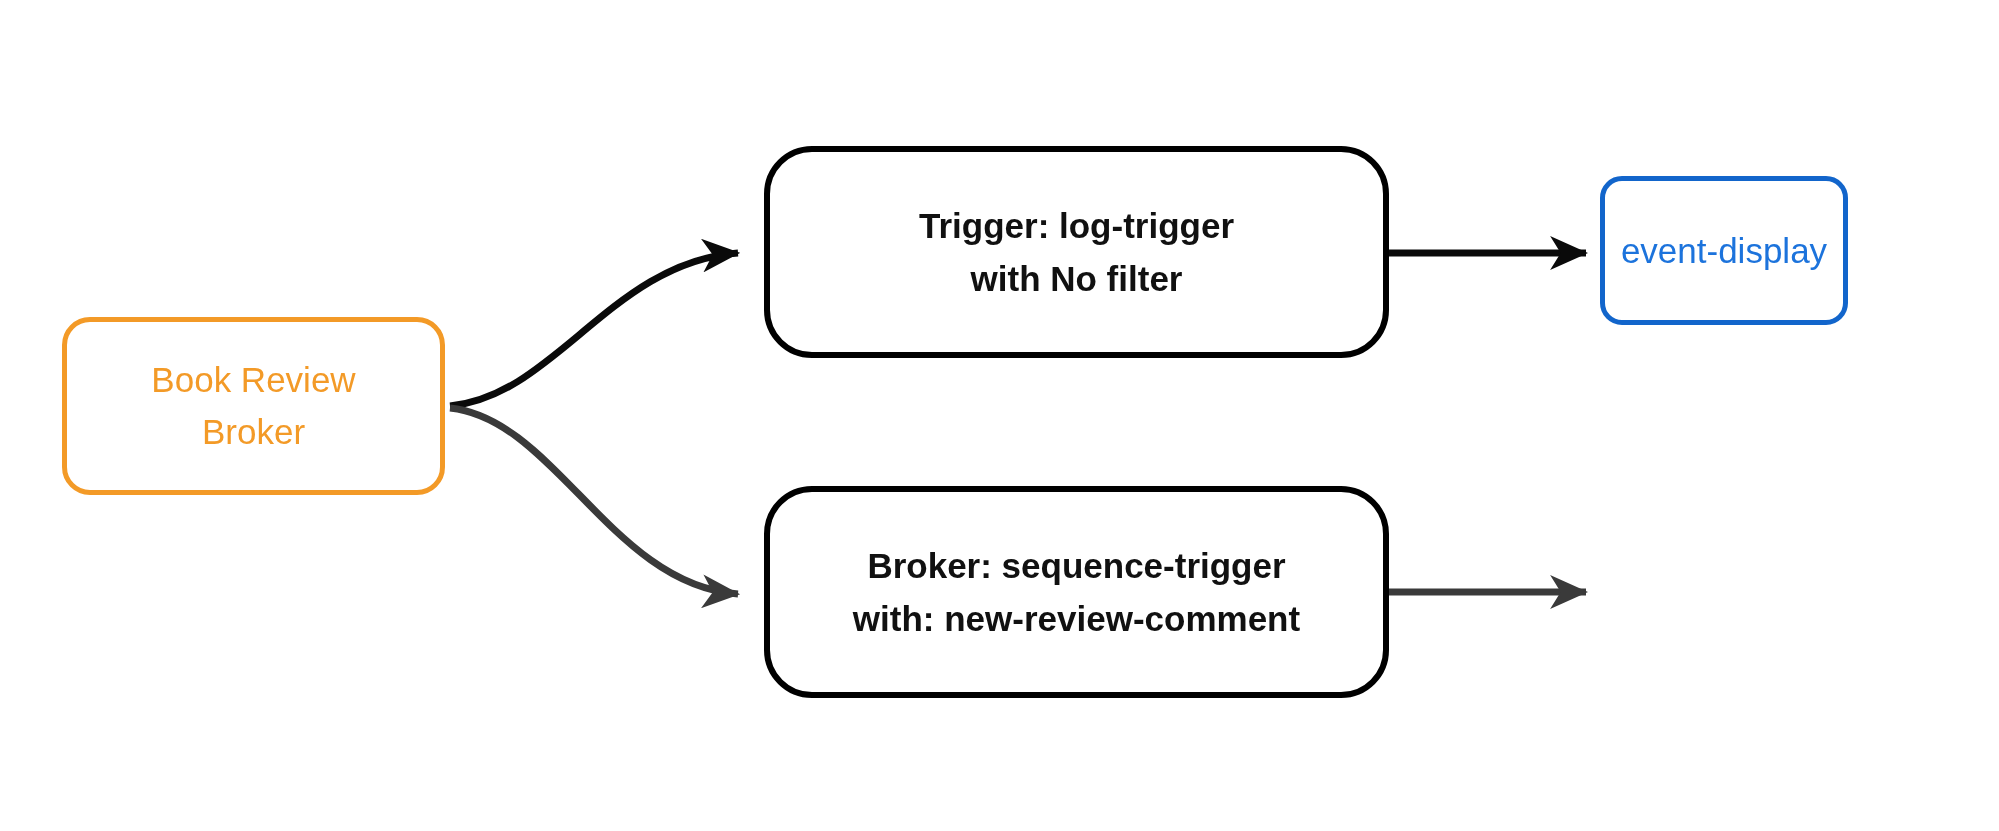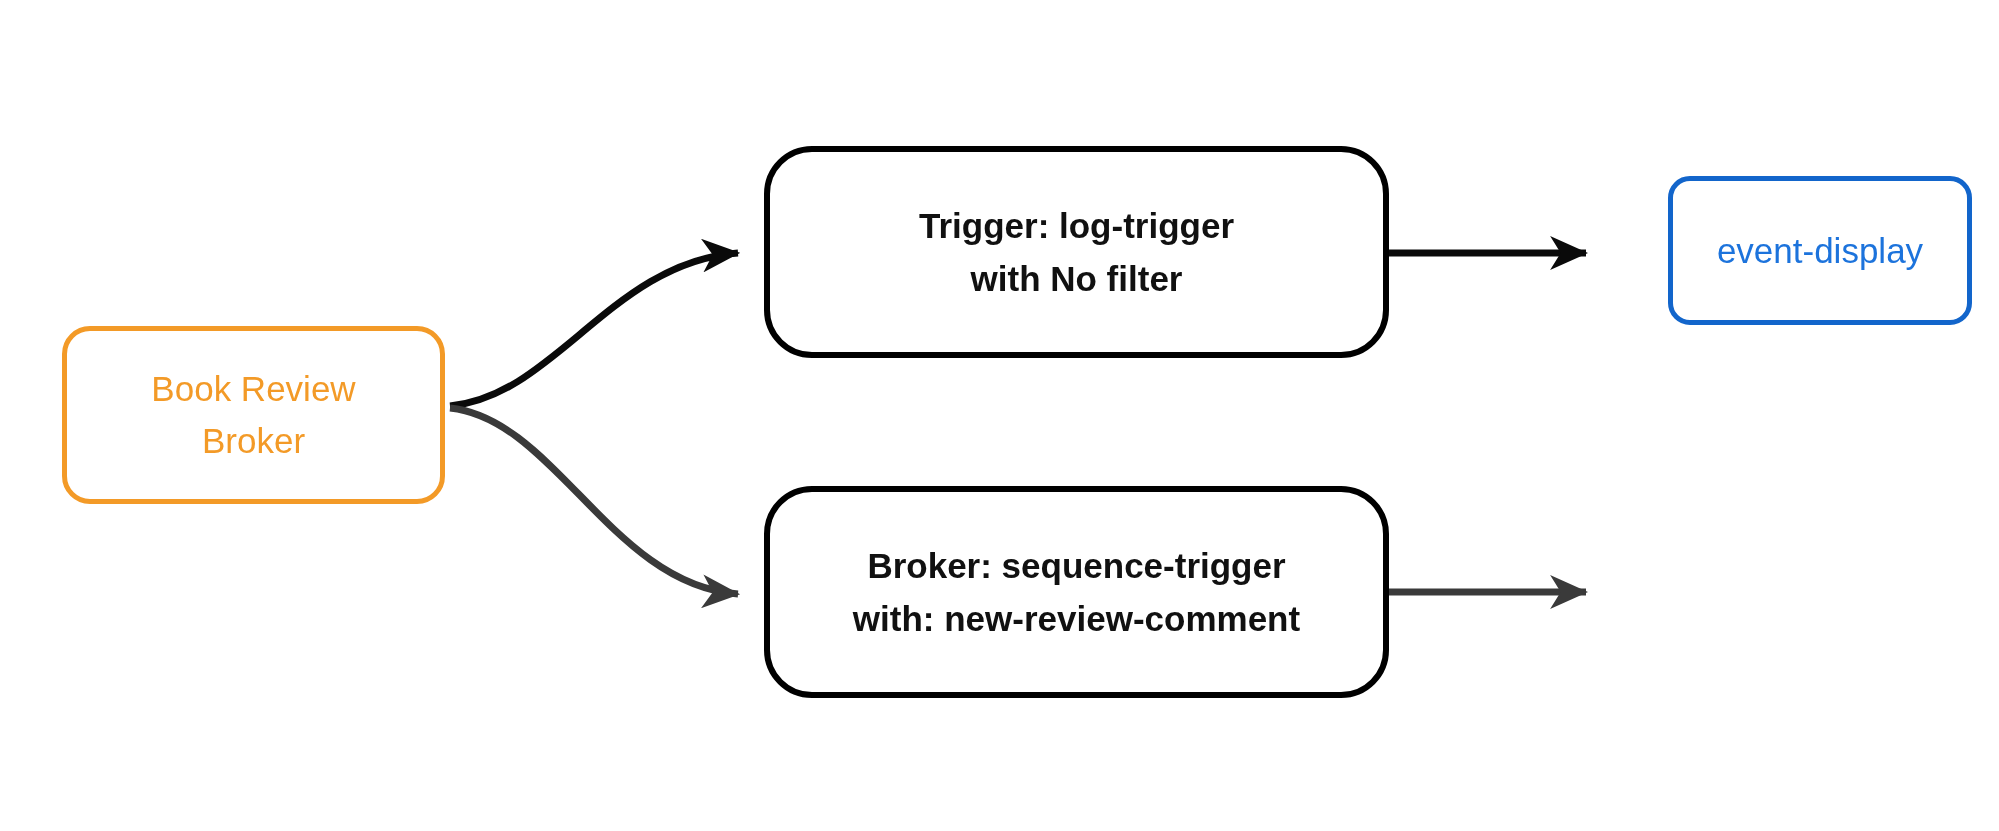--- a/index.html
+++ b/index.html
@@ -47,21 +47,20 @@
   .node-broker {
     left: 62px;
     top: 317px;
     width: 383px;
     height: 178px;
     border: 5px solid var(--broker_accent, #F39A27);
     border-radius: 28px;
     color: var(--broker_accent, #F39A27);
     font-size: 35px;
     line-height: 52px;
-    margin-top: 9px;
   }
   .node-broker .wrap-label {
     display: block;
     width: 240px;
   }
 
   .node-trigger {
     border: 6px solid var(--trigger_border, #000000);
     border-radius: 48px;
     color: var(--trigger_text, #111111);
@@ -70,22 +69,22 @@
     height: 212px;
     font-size: 35px;
     line-height: 53px;
   }
   .node-trigger-log { top: 146px; }
   .node-trigger-sequence { top: 486px; }
   .trigger-title { font-weight: bold; }
   .trigger-subtitle { font-weight: bold; }
 
   .node-endpoint {
-    left: 1668px;
-    width: 304px;
+    left: 1600px;
+    width: 248px;
     height: 149px;
     border: 5px solid var(--endpoint_border, #1265CB);
     border-radius: 22px;
     color: var(--endpoint_text, #1C73DC);
     font-size: 35px;
     line-height: 46px;
   }
   .node-endpoint-event { top: 176px; }
   .node-endpoint-sequence { top: 516px; }
 </style>

